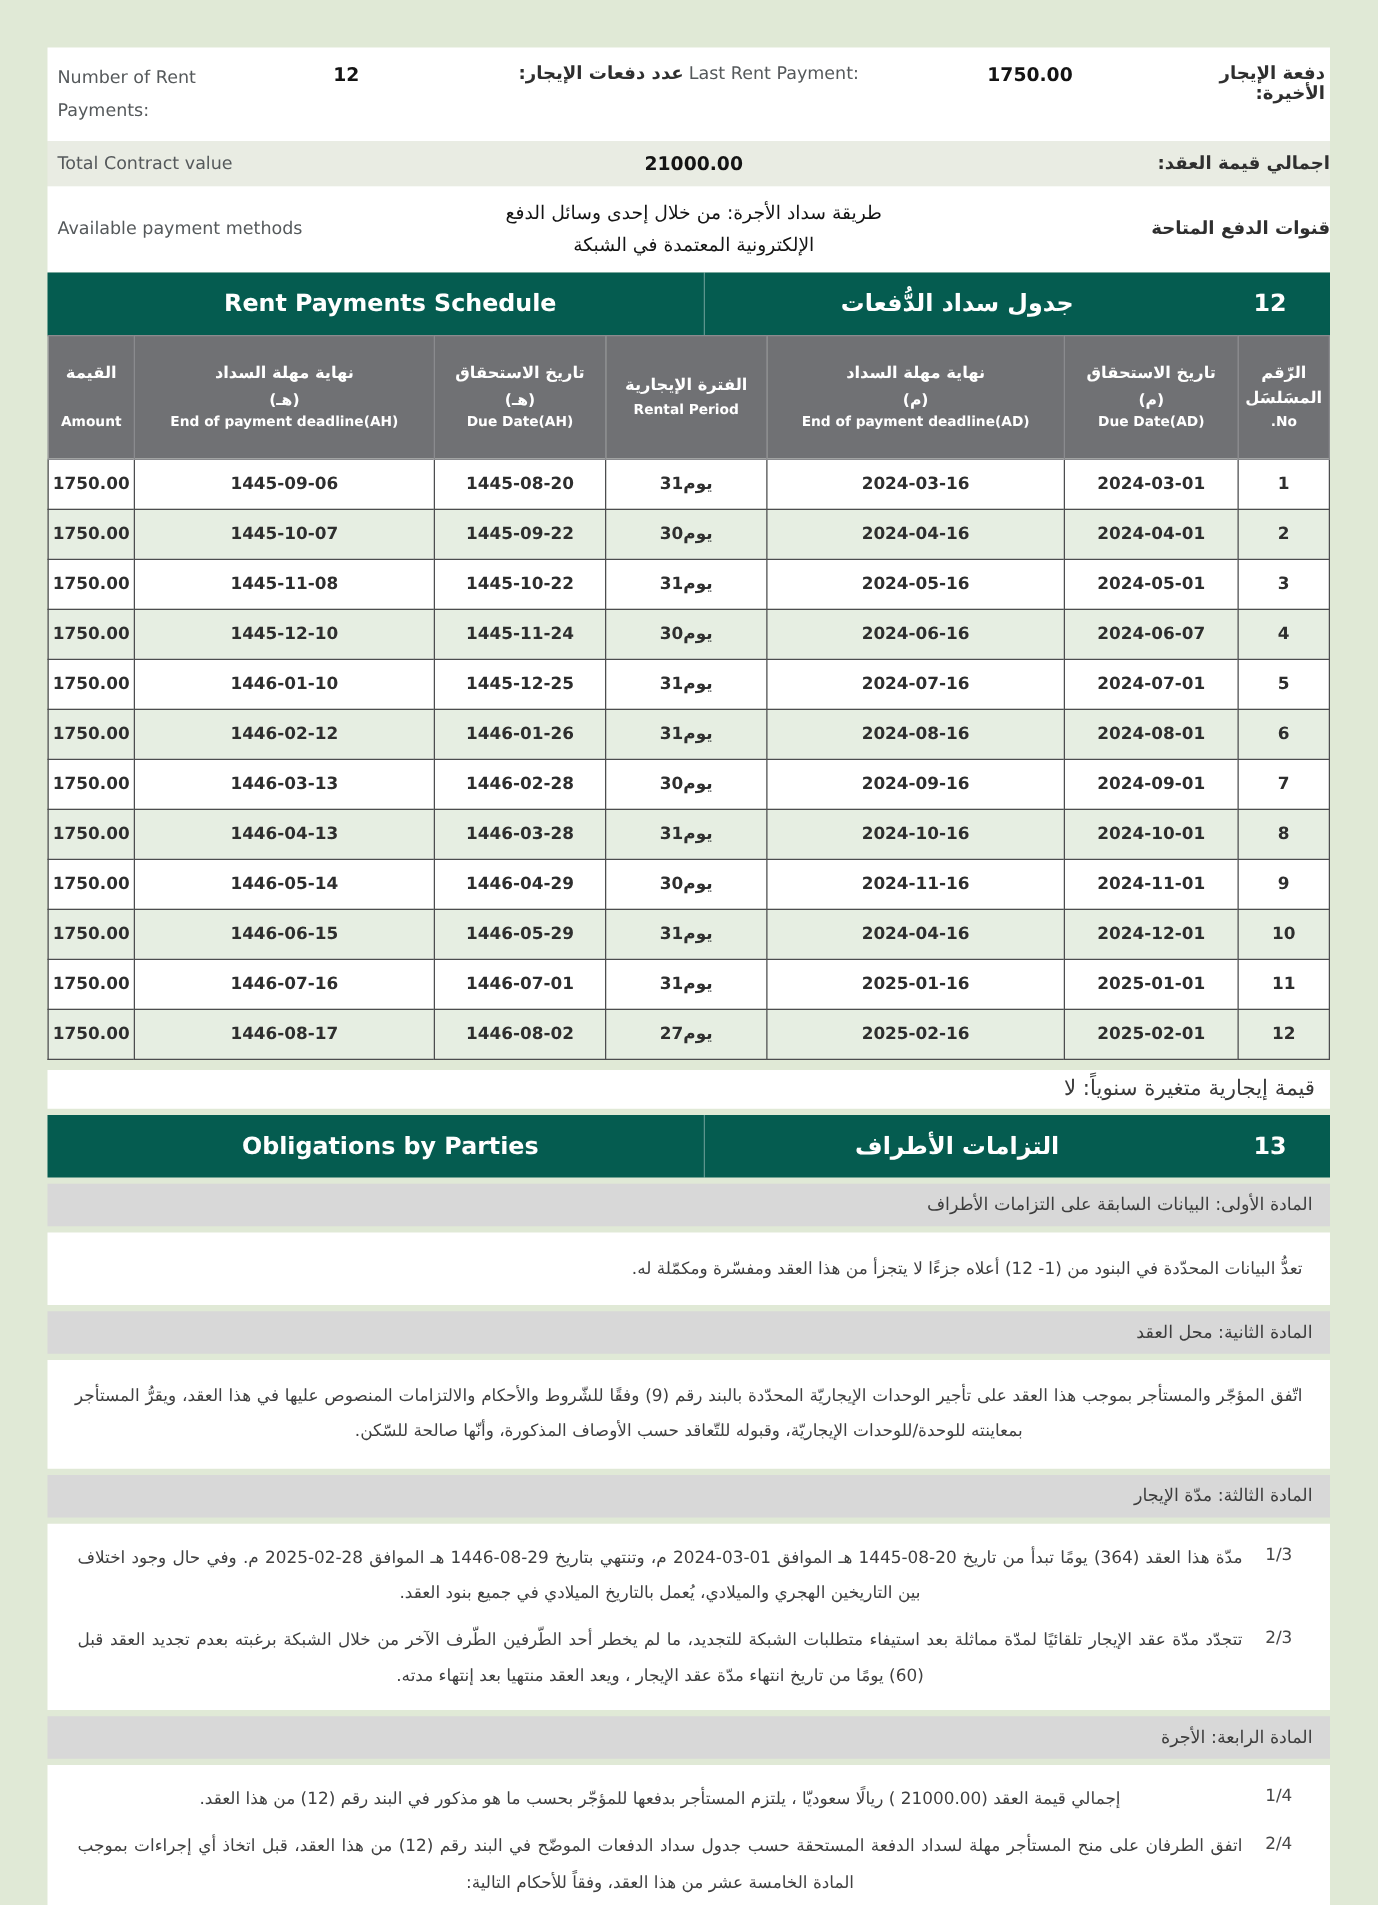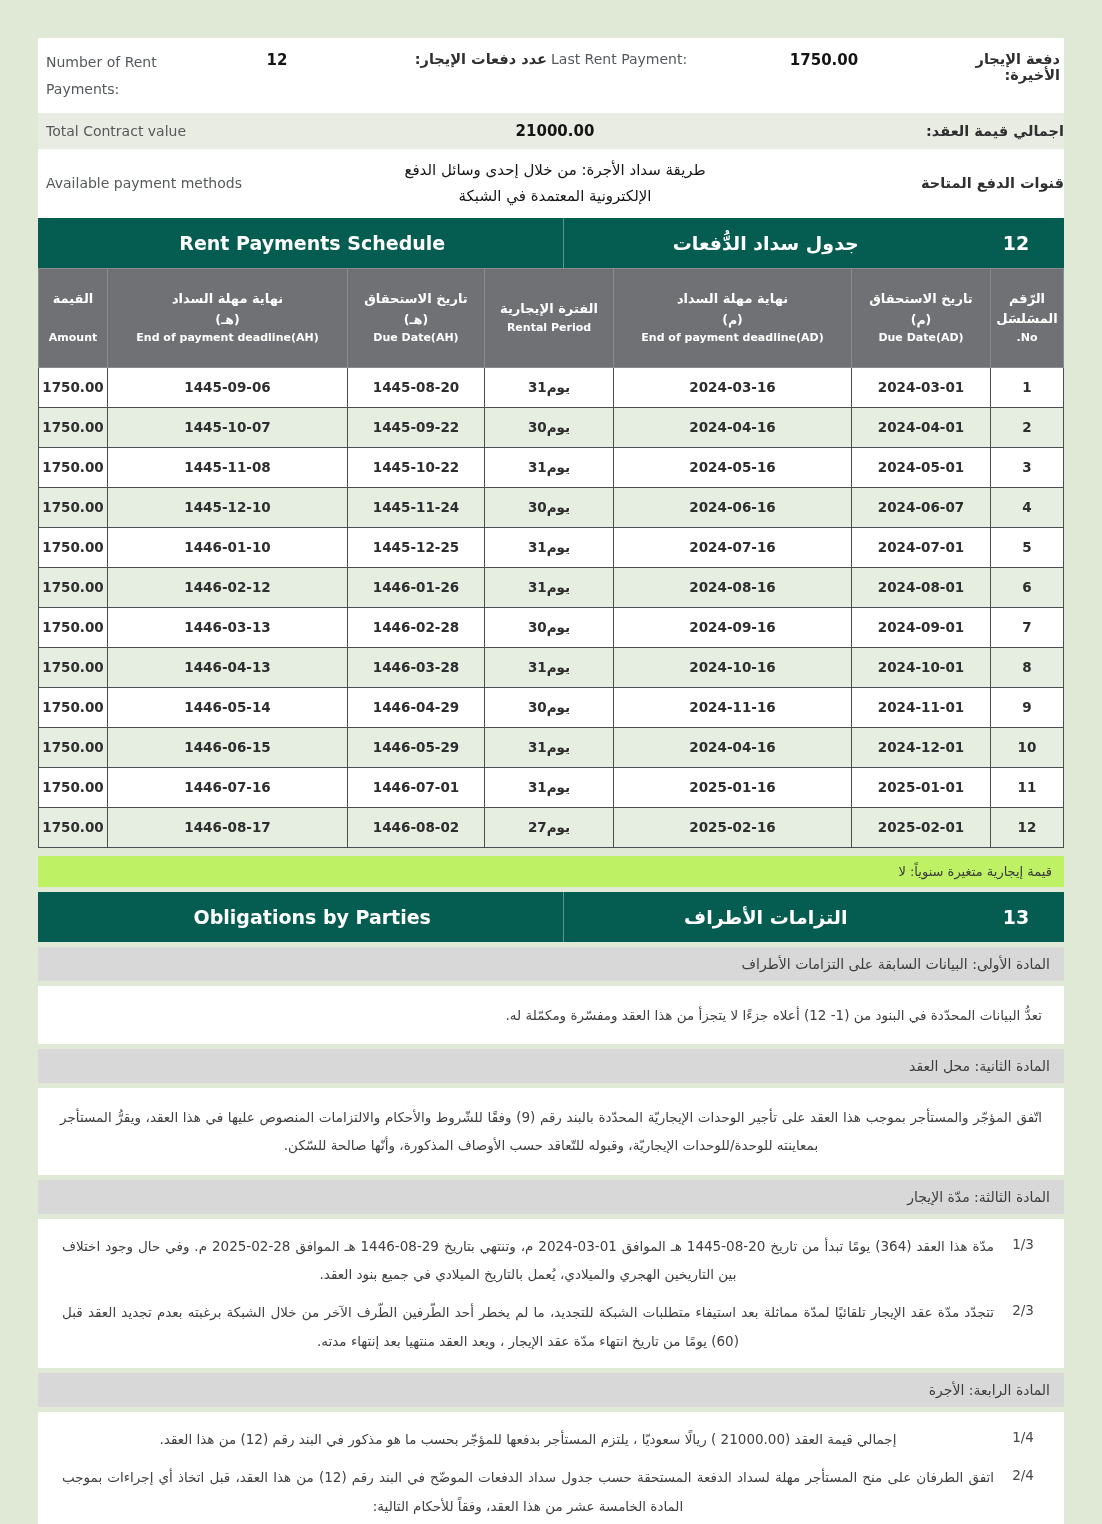--- a/index.html
+++ b/index.html
@@ -41,22 +41,22 @@
   table.schedule td{height:39px;border:1px solid #4c4d4f;text-align:center;
     font-size:13.5px;font-weight:600;color:#2e2e2e;background:#ffffff;padding:0 2px;}
   table.schedule tbody tr:nth-child(even) td{background:#e6eee2;}
   table.schedule th:nth-child(1){width:66px;}
   table.schedule th:nth-child(2){width:132px;}
   table.schedule th:nth-child(3){width:231px;}
   table.schedule th:nth-child(4){width:122px;}
   table.schedule th:nth-child(5){width:130px;}
   table.schedule th:nth-child(6){width:233px;}
   
-  .footnote-bar{margin-top:8px;background:#bef264;height:31px;line-height:31px;
-    direction:rtl;padding:0 12px;font-size:13px;color:#3a3a3a;box-sizing:border-box;}
+  .footnote-bar{margin-top:8px;background:#ffffff;height:31px;line-height:31px;
+    direction:rtl;padding:0 12px;font-size:17px;color:#3a3a3a;box-sizing:border-box;}
   
   .obligations-bar{margin-top:5px;}
   .article-heading{margin-top:5px;background:#d8d8d8;direction:rtl;padding:9px 14px;
     font-size:14px;color:#3d3d3d;}
   .article-body{margin-top:5px;background:#ffffff;padding:8px 10px;}
   .clause{direction:rtl;display:flex;padding:5px 8px;}
   .clause-num{min-width:46px;text-align:center;font-size:13.5px;color:#474747;padding-top:4px;}
   .clause-text{flex:1;margin:0;font-size:13.5px;line-height:2.1;color:#404040;
     text-align:justify;text-align-last:center;padding:0 6px;}
   .clause.plain .clause-text{padding:2px 4px;}

